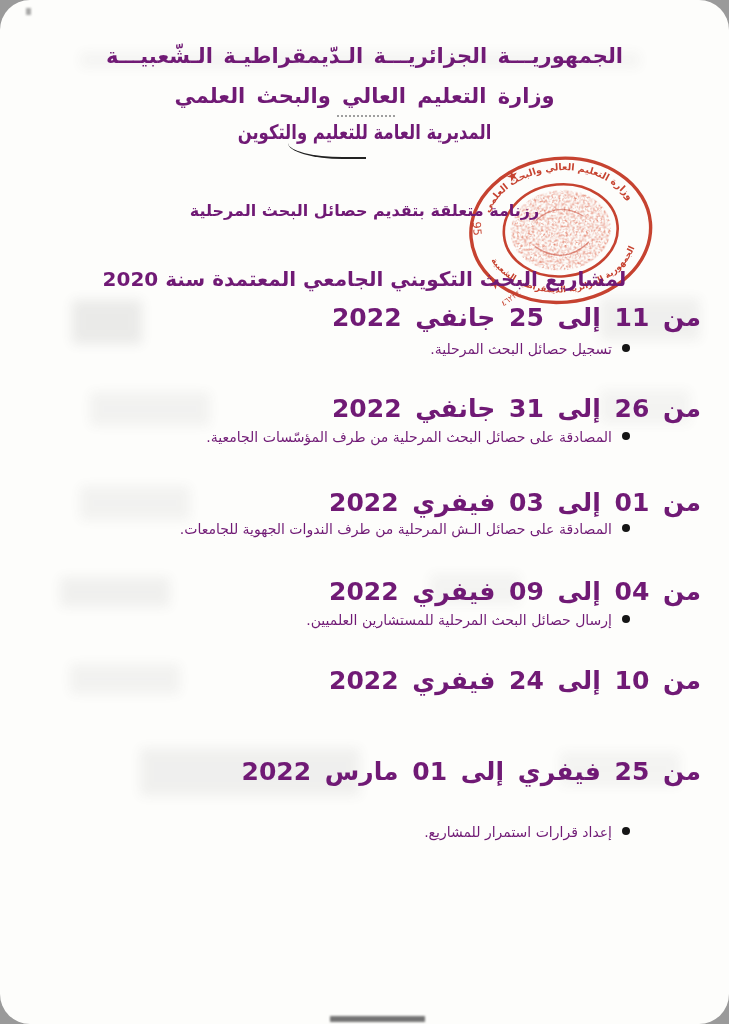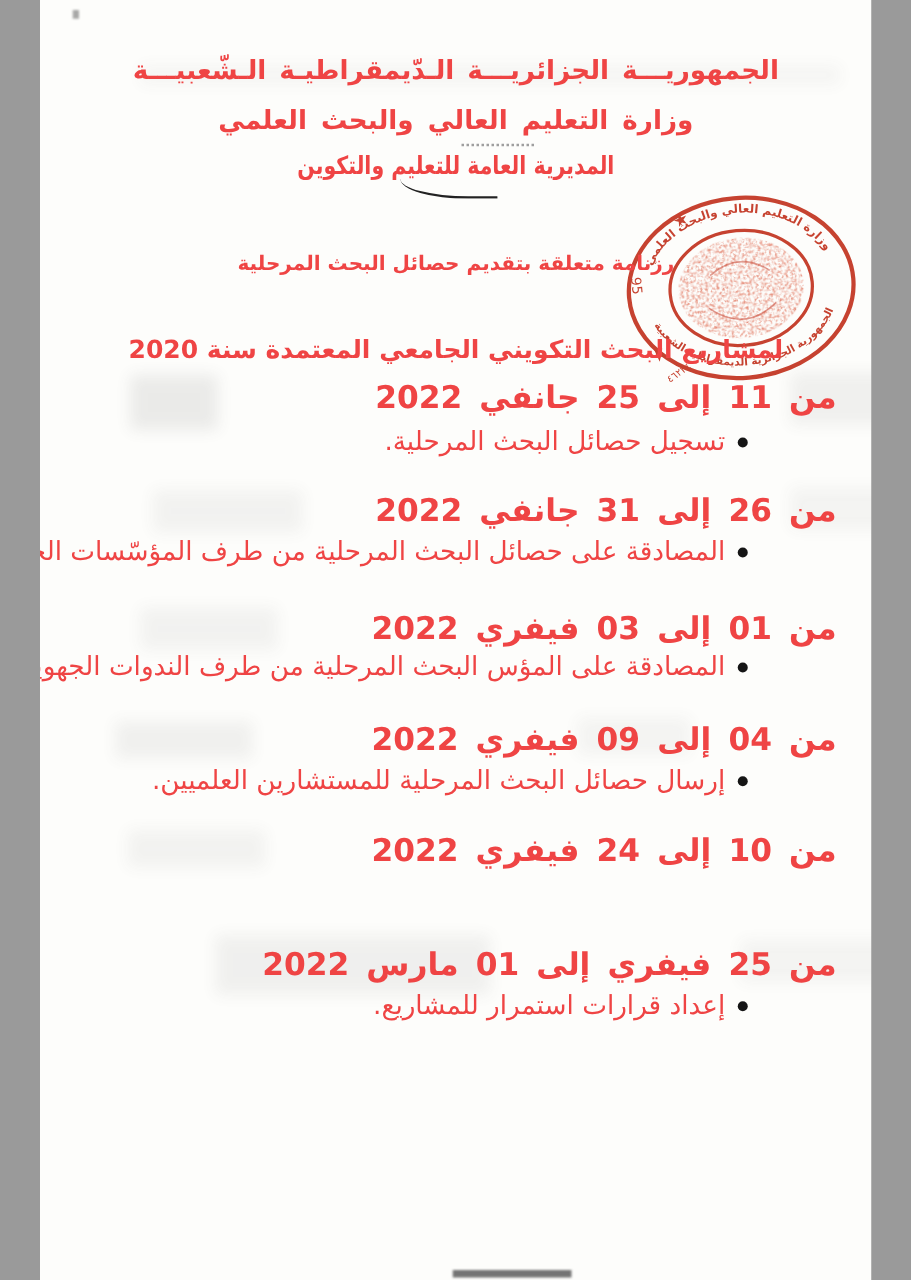--- a/index.html
+++ b/index.html
@@ -1,43 +1,44 @@
 <!DOCTYPE html>
 <html lang="ar" dir="rtl"><head>
 <meta charset="utf-8">
 <style>
   html,body{margin:0;padding:0;background:#9a9a9a;}
   .page{
     position:relative;
-    width:665px;height:1024px;
+    width:729px;height:1024px;
     margin:0 auto;
     background:#fdfdfb;
     overflow:hidden;
     font-family:"DejaVu Sans", sans-serif;
-    color:#ef4444;
+    color:#701a75;
     direction:rtl;
+    border-radius:30px;
   }
   
   .cline{position:absolute;left:0;right:0;text-align:center;white-space:nowrap;}
   .hdr1{top:44px;font-size:21px;font-weight:bold;word-spacing:3px;}
   .hdr2{top:84px;font-size:21px;font-weight:bold;word-spacing:4px;}
   .hdr3{top:120px;font-size:20px;font-weight:bold;transform:scaleX(.82);}
   .dotted-ul{position:absolute;top:115px;left:337px;width:58px;height:0;
     border-bottom:2px dotted #9f9f9f;}
   .callig-tail{position:absolute;top:143px;left:288px;width:78px;height:14px;
     border-bottom:2.5px solid #222;border-bottom-left-radius:70% 100%;}
   
   .ttl1{top:201px;font-size:16px;font-weight:bold;}
   .ttl2{top:239px;font-size:20px;font-weight:bold;margin-top:28px;}
   
   .sec-head{position:absolute;left:0;right:28px;
     font-size:25px;font-weight:bold;word-spacing:5px;white-space:nowrap;}
   .sh1{top:303px}.sh2{top:394px}.sh3{top:488px}.sh4{top:577px}.sh5{top:666px}.sh6{top:757px}
-  .sec-item{position:absolute;right:99px;font-size:21px;white-space:nowrap;}
-  .si1{top:341px}.si2{top:429px}.si3{top:521px}.si4{top:612px}.si5{top:700px}.si6{top:792px}
+  .sec-item{position:absolute;right:99px;font-size:14px;white-space:nowrap;}
+  .si1{top:341px}.si2{top:429px}.si3{top:521px}.si4{top:612px}.si5{top:700px}.si6{top:824px}
   .dot{display:inline-block;width:8px;height:8px;border-radius:50%;
     background:#151515;margin-left:10px;vertical-align:2px;}
   
   .stamp{position:absolute;left:464px;top:148px;transform:rotate(-5deg);opacity:.92;}
   
   .ghost{position:absolute;background:#4c4c4c;filter:blur(6px);pointer-events:none;}
   .strip{position:absolute;background:#474747;filter:blur(1px);}
   .speck{position:absolute;background:#555;filter:blur(1px);}
 </style>
 </head>
@@ -107,21 +108,21 @@
     <span class="dot"></span><span>تسجيل حصائل البحث المرحلية.</span>
   </div>
 
   <div class="sec-head sh2">من 26 إلى 31 جانفي 2022</div>
   <div class="sec-item si2">
     <span class="dot"></span><span>المصادقة على حصائل البحث المرحلية من طرف المؤسّسات الجامعية.</span>
   </div>
 
   <div class="sec-head sh3">من 01 إلى 03 فيفري 2022</div>
   <div class="sec-item si3">
-    <span class="dot"></span><span>المصادقة على المؤس البحث المرحلية من طرف الندوات الجهوية للجامعات.</span>
+    <span class="dot"></span><span>المصادقة على حصائل الـش المرحلية من طرف الندوات الجهوية للجامعات.</span>
   </div>
 
   <div class="sec-head sh4">من 04 إلى 09 فيفري 2022</div>
   <div class="sec-item si4">
     <span class="dot"></span><span>إرسال حصائل البحث المرحلية للمستشارين العلميين.</span>
   </div>
 
   <div class="sec-head sh5">من 10 إلى 24 فيفري 2022</div>
 
   <div class="sec-head sh6">من 25 فيفري إلى 01 مارس 2022</div>

